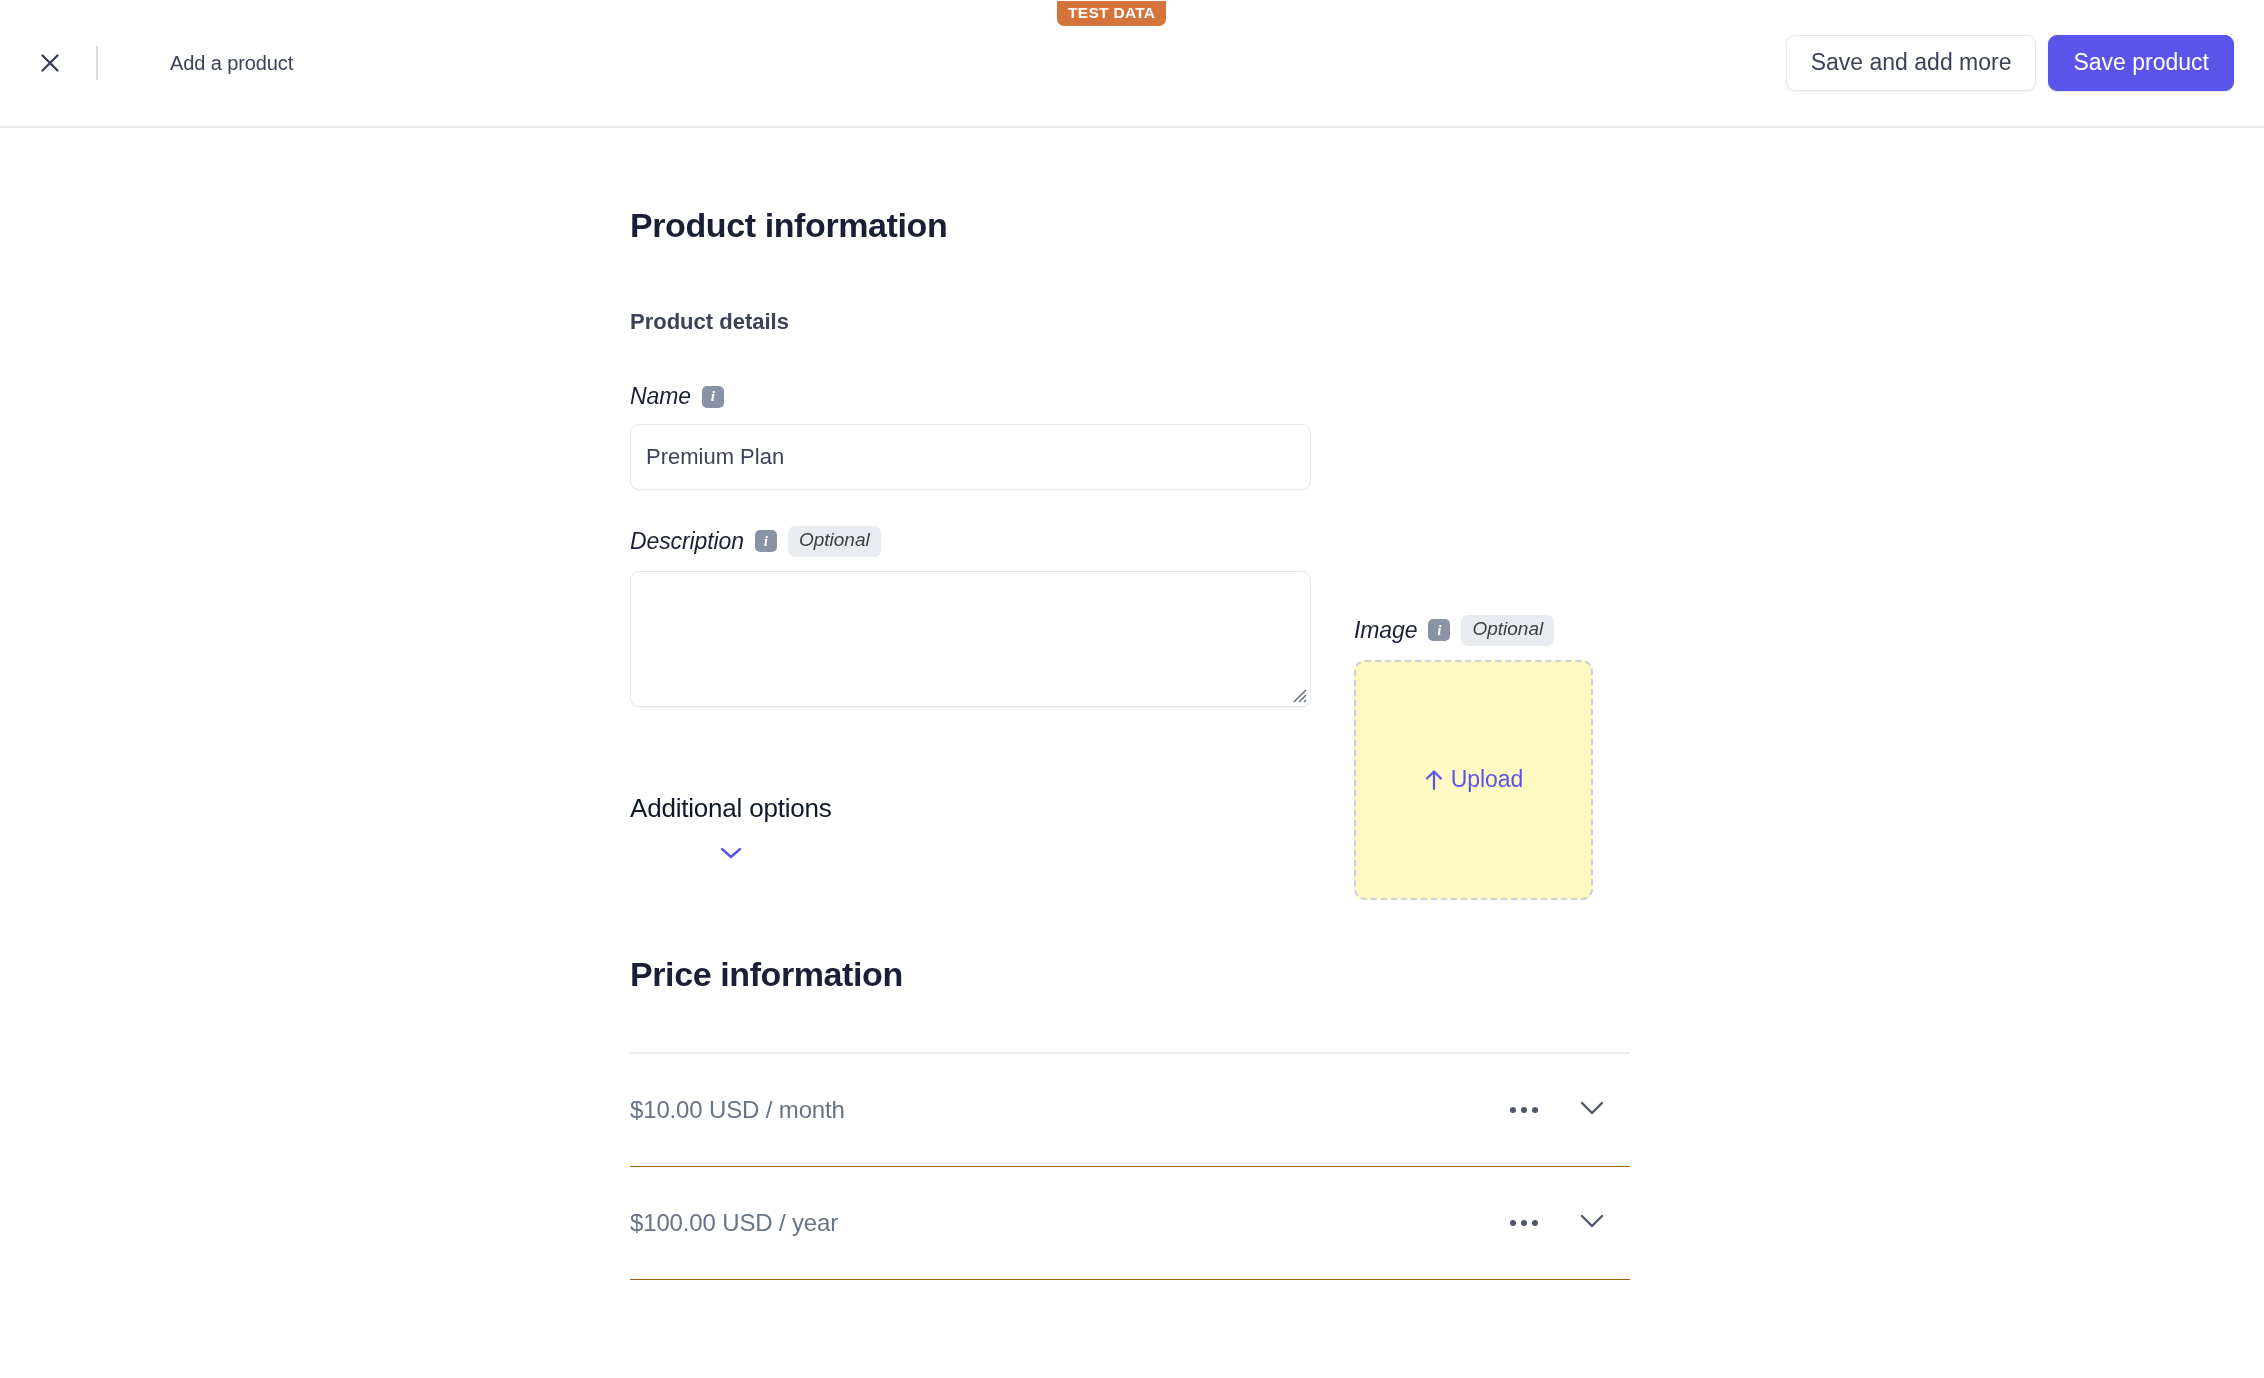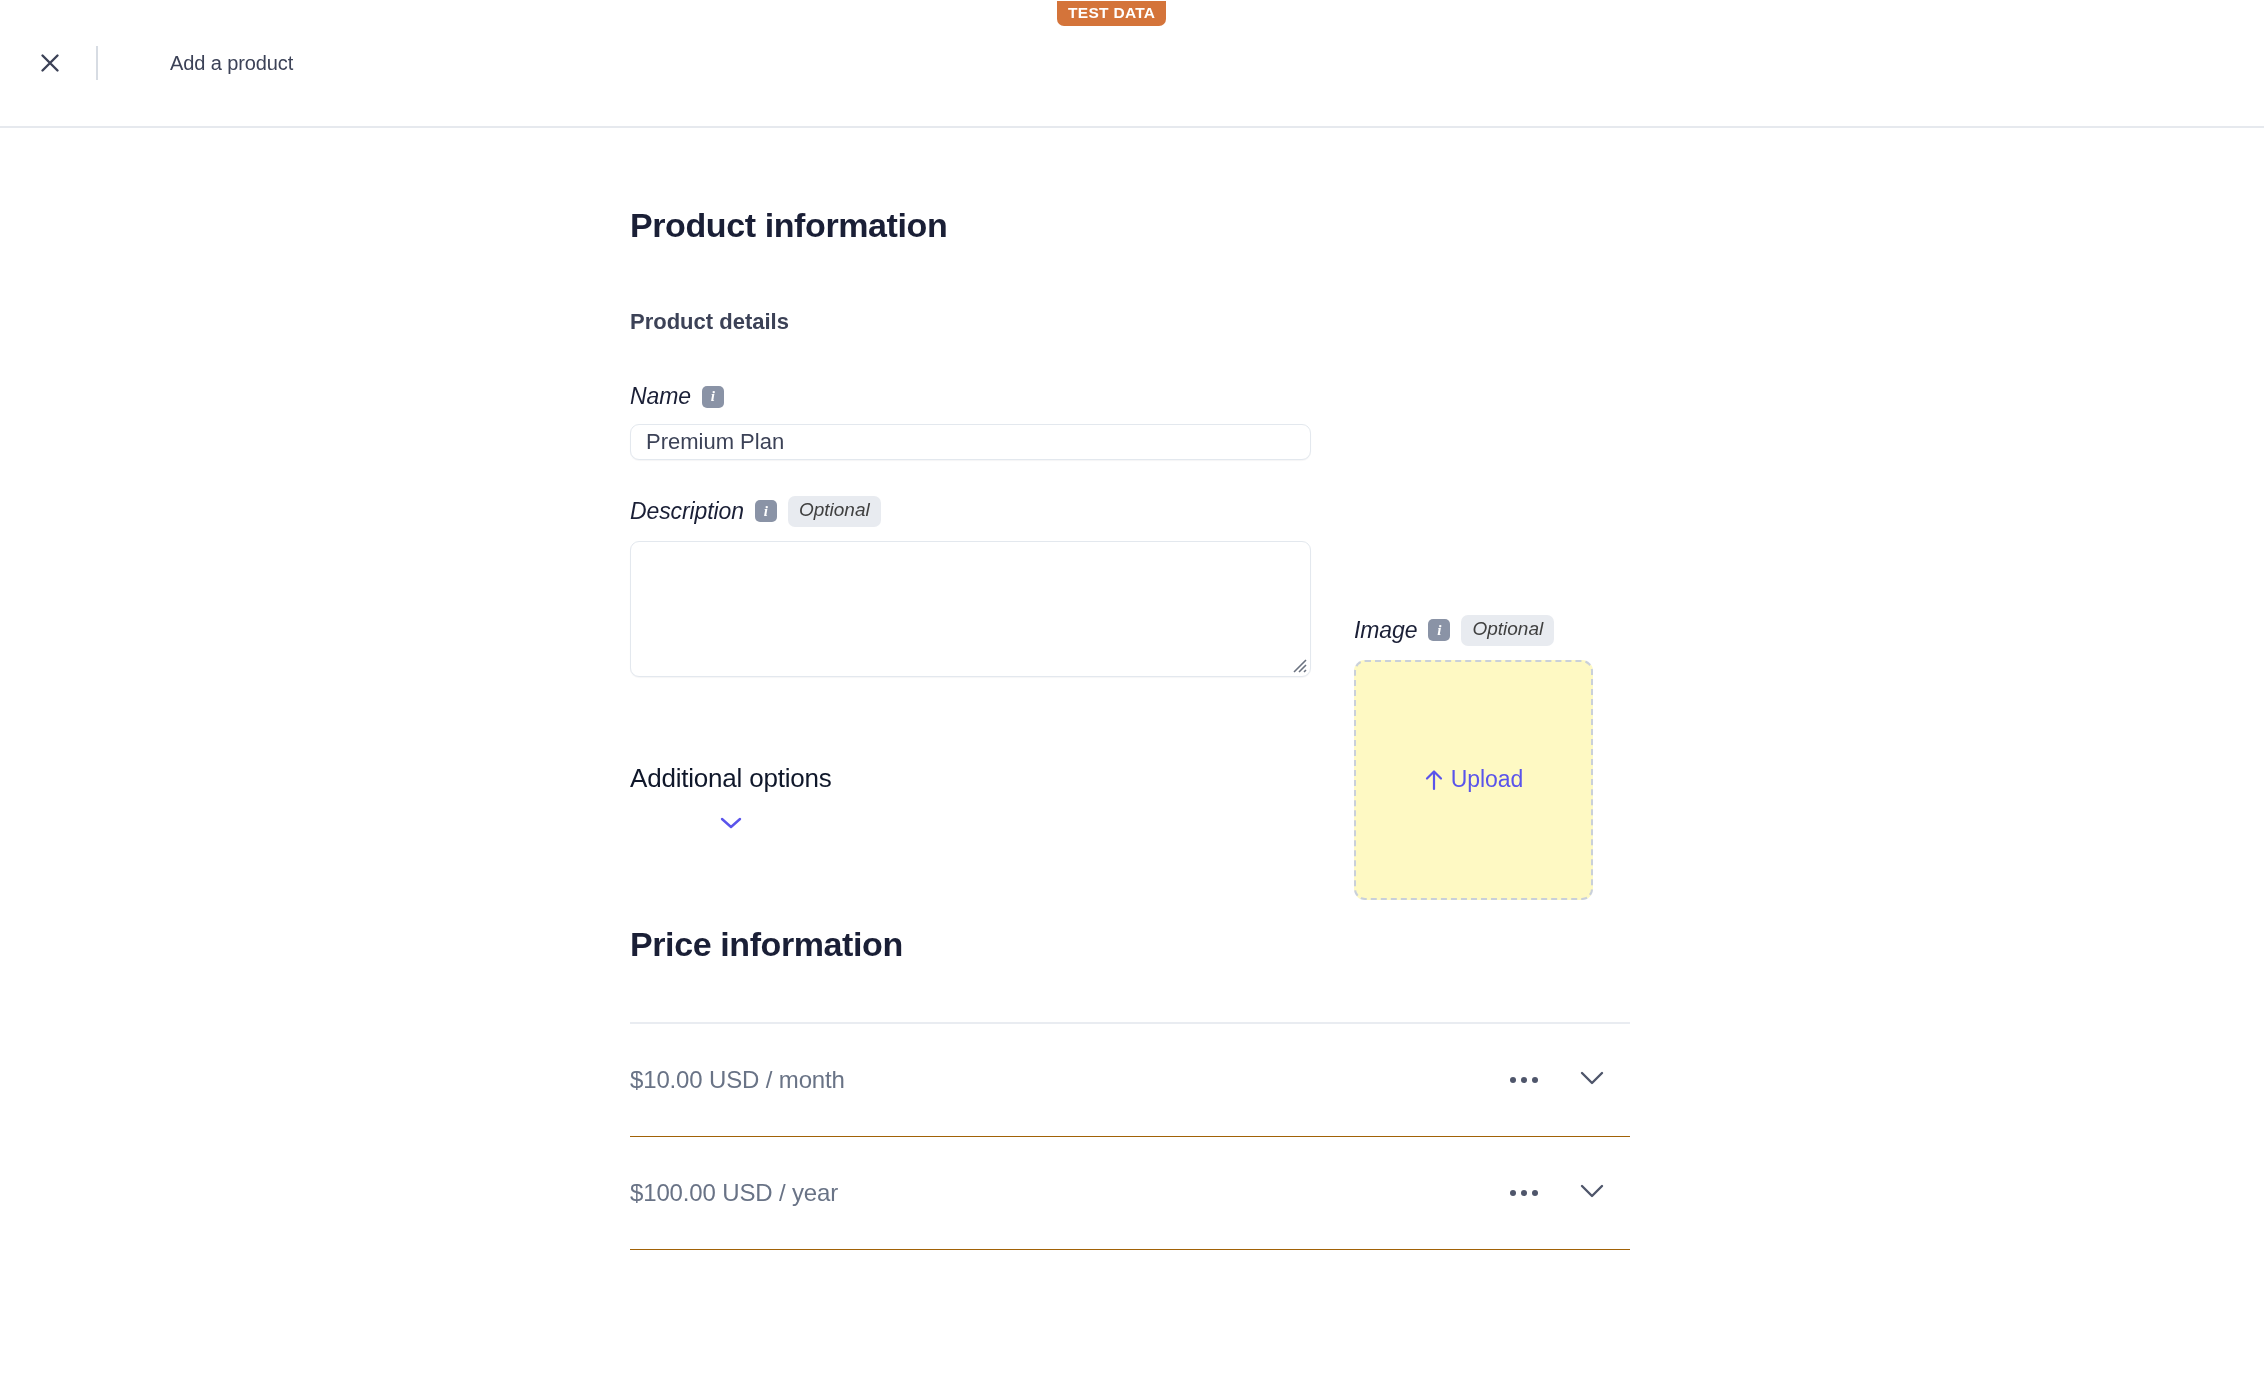--- a/index.html
+++ b/index.html
@@ -152,21 +152,21 @@
     background: #e8ebf0;
     color: #404040;
     font-size: 19px;
     padding: 4px 11px 6px 11px;
     border-radius: 7px;
     line-height: 1.1;
   }
 
   .text-input {
     width: 681px;
-    height: 36px;
+    height: 66px;
     border: 1.5px solid #e3e8ee;
     border-radius: 9px;
     padding: 0 15px;
     font-size: 22px;
     font-family: "Liberation Sans", sans-serif;
     color: #3c4257;
     background: #fff;
     box-shadow: 0 1px 1px rgba(16,24,40,0.04);
     outline: none;
   }
@@ -269,20 +269,24 @@
   <div class="header-left">
     <button class="close-btn">
       <span>
         <svg width="26" height="26" viewBox="0 0 26 26" fill="none">
           <path d="M5.5 5.5 L20.5 20.5 M20.5 5.5 L5.5 20.5" stroke="#3c4257" stroke-width="2.4" stroke-linecap="round"></path>
         </svg>
       </span>
     </button>
     <div class="header-divider"></div>
     <div class="header-title">Add a product</div>
+  </div>
+  <div class="header-right">
+    <button class="btn btn-secondary">Save and add more</button>
+    <button class="btn btn-primary">Save product</button>
   </div>
 </div>
 
 <div class="content">
 
   <div class="page-col">
 
     <h1 class="section-title" style="margin-top:78px;">Product information</h1>
 
     <h2 class="subsection-title" style="margin-top:64px;">Product details</h2>

